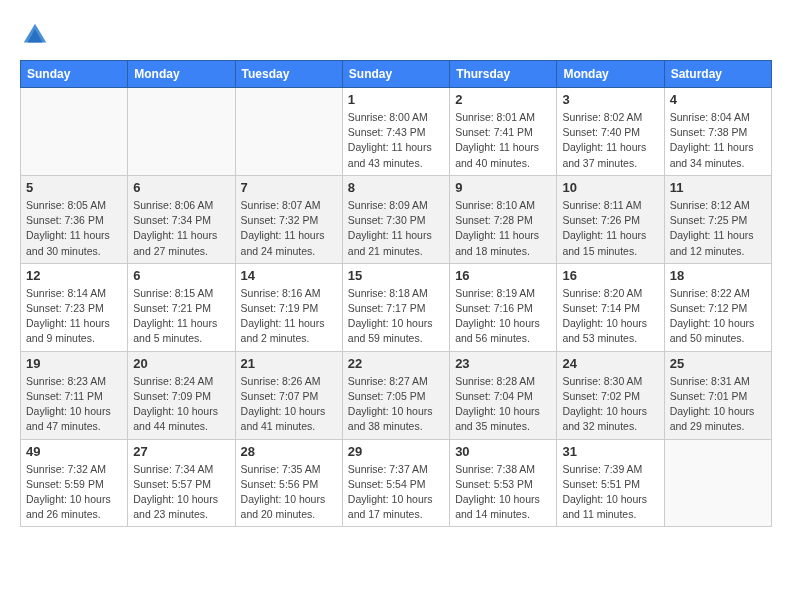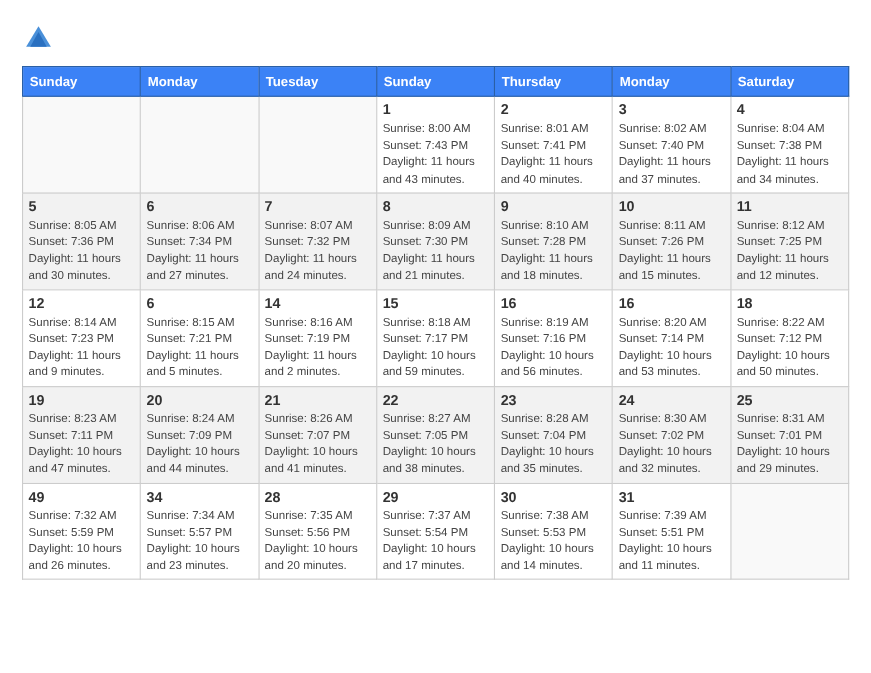--- a/index.html
+++ b/index.html
@@ -230,21 +230,21 @@
           <div class="day-number">25</div>
           <div class="day-info">Sunrise: 8:31 AM<br>Sunset: 7:01 PM<br>Daylight: 10 hours<br>and 29 minutes.</div>
         </td>
       </tr>
       <tr>
         <td>
           <div class="day-number">49</div>
           <div class="day-info">Sunrise: 7:32 AM<br>Sunset: 5:59 PM<br>Daylight: 10 hours<br>and 26 minutes.</div>
         </td>
         <td>
-          <div class="day-number">34</div>
+          <div class="day-number">27</div>
           <div class="day-info">Sunrise: 7:34 AM<br>Sunset: 5:57 PM<br>Daylight: 10 hours<br>and 23 minutes.</div>
         </td>
         <td>
           <div class="day-number">28</div>
           <div class="day-info">Sunrise: 7:35 AM<br>Sunset: 5:56 PM<br>Daylight: 10 hours<br>and 20 minutes.</div>
         </td>
         <td>
           <div class="day-number">29</div>
           <div class="day-info">Sunrise: 7:37 AM<br>Sunset: 5:54 PM<br>Daylight: 10 hours<br>and 17 minutes.</div>
         </td>

